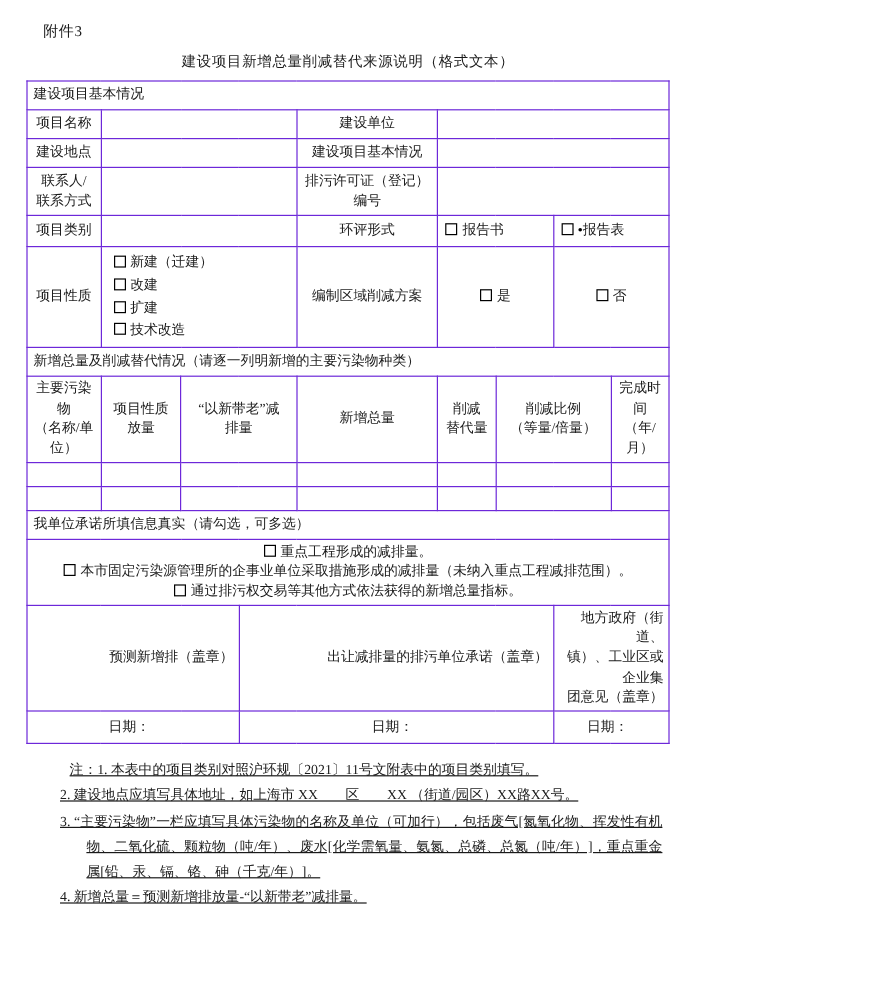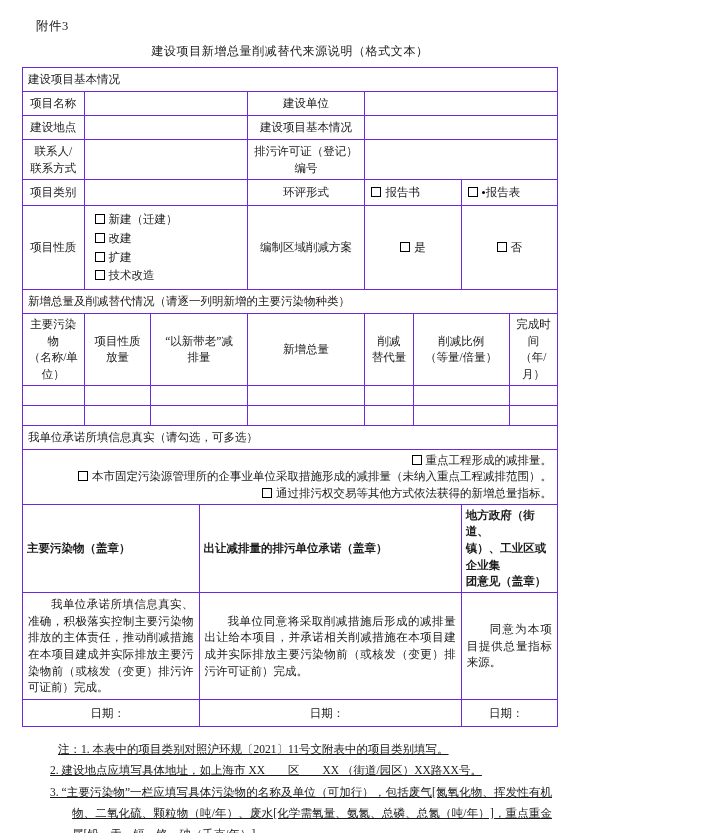--- a/index.html
+++ b/index.html
@@ -82,25 +82,25 @@
     background: #000;
     border-radius: 50%;
     vertical-align: 2px;
     margin-right: 1px;
   }
   .two-line { line-height: 1.35; }
   .src-opts {
     font-size: 11.5px;
     line-height: 1.7;
     padding: 2px 5px !important;
+    text-align: center;
+  }
+  .commit-head {
+    font-weight: normal;
     text-align: right;
-  }
-  .commit-head {
-    font-weight: bold;
-    text-align: left;
     font-size: 11.5px;
     line-height: 1.4;
   }
   .commit-body {
     font-size: 11.5px;
     line-height: 1.5;
     text-align: justify;
     padding: 3px 5px !important;
     vertical-align: top;
   }
@@ -263,39 +263,28 @@
 
     <tr>
       <td colspan="9" class="src-opts">
         <div><span class="chk"></span><span>重点工程形成的减排量。</span></div>
         <div><span class="chk"></span><span>本市固定污染源管理所的企事业单位采取措施形成的减排量（未纳入重点工程减排范围）。</span></div>
         <div><span class="chk"></span><span>通过排污权交易等其他方式依法获得的新增总量指标。</span></div>
       </td>
     </tr>
 
     <tr style="height:22px">
-      <td colspan="3" class="commit-head">主要污染物（盖章）</td>
+      <td colspan="3" class="commit-head">预测新增排（盖章）</td>
       <td colspan="4" class="commit-head">出让减排量的排污单位承诺（盖章）</td>
       <td colspan="2" class="commit-head two-line">
         <span>地方政府（街道、</span><br>
         <span>镇）、工业区或企业集</span><br>
         <span>团意见（盖章）</span>
       </td>
     </tr>
-    <tr style="height:86px">
-      <td colspan="3" class="commit-body">
-        <p>我单位承诺所填信息真实、准确，积极落实控制主要污染物排放的主体责任，推动削减措施在本项目建成并实际排放主要污染物前（或核发（变更）排污许可证前）完成。</p>
-      </td>
-      <td colspan="4" class="commit-body">
-        <p>我单位同意将采取削减措施后形成的减排量出让给本项目，并承诺相关削减措施在本项目建成并实际排放主要污染物前（或核发（变更）排污许可证前）完成。</p>
-      </td>
-      <td colspan="2" class="commit-body">
-        <p>同意为本项目提供总量指标来源。</p>
-      </td>
-    </tr>
     <tr>
       <td colspan="3" class="date-cell">日期：</td>
       <td colspan="4" class="date-cell">日期：</td>
       <td colspan="2" class="date-cell">日期：</td>
     </tr>
   </tbody>
     </table>
 
   <div class="notes">
     <div class="n indent1">注：1. 本表中的项目类别对照沪环规〔2021〕11号文附表中的项目类别填写。</div>

